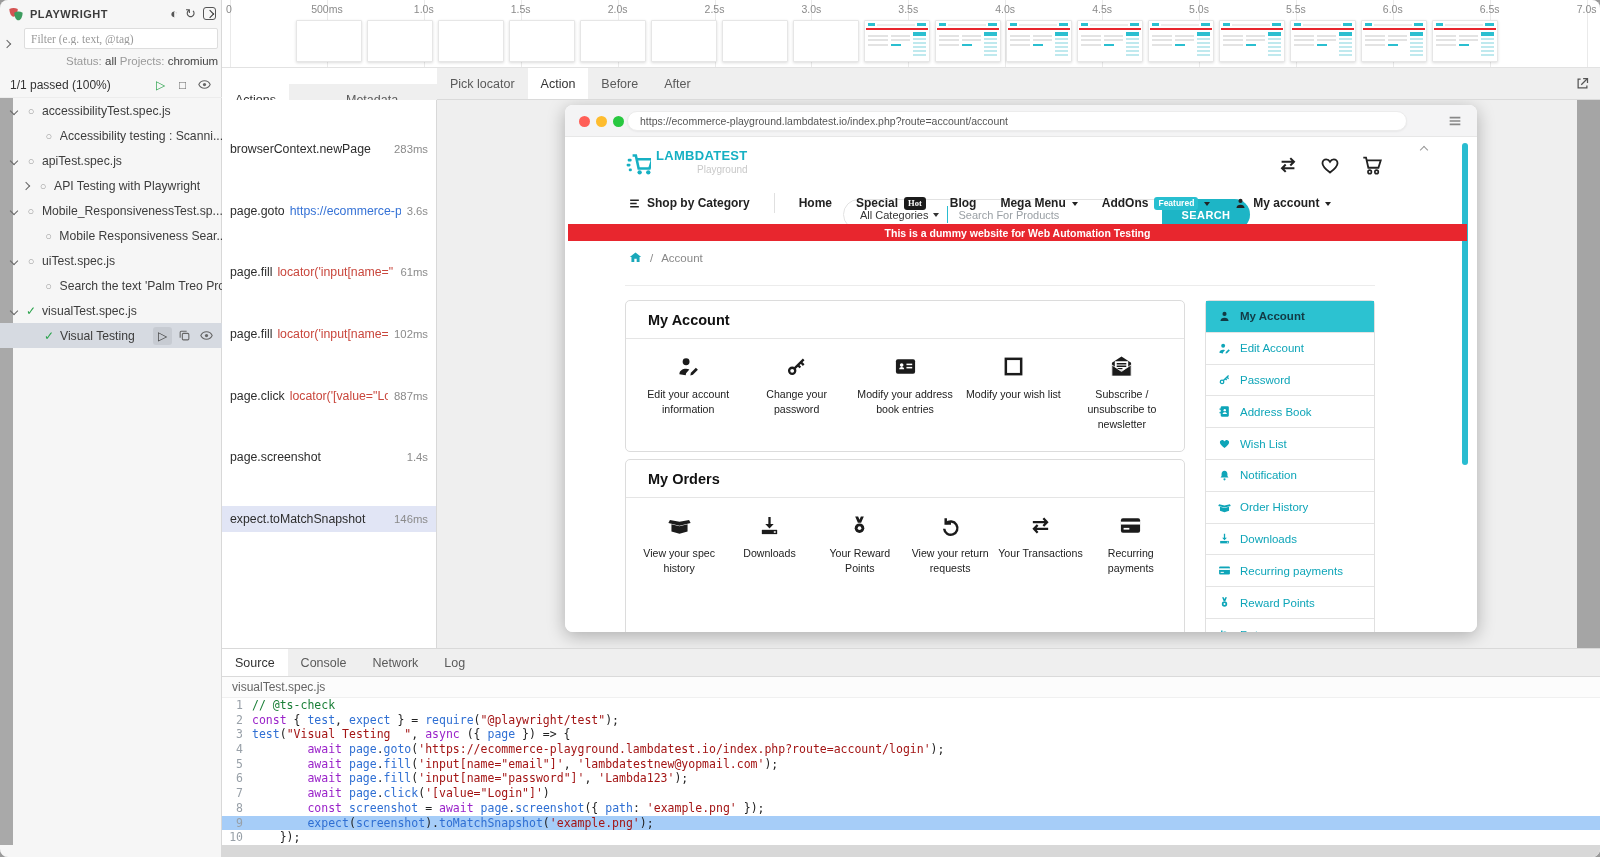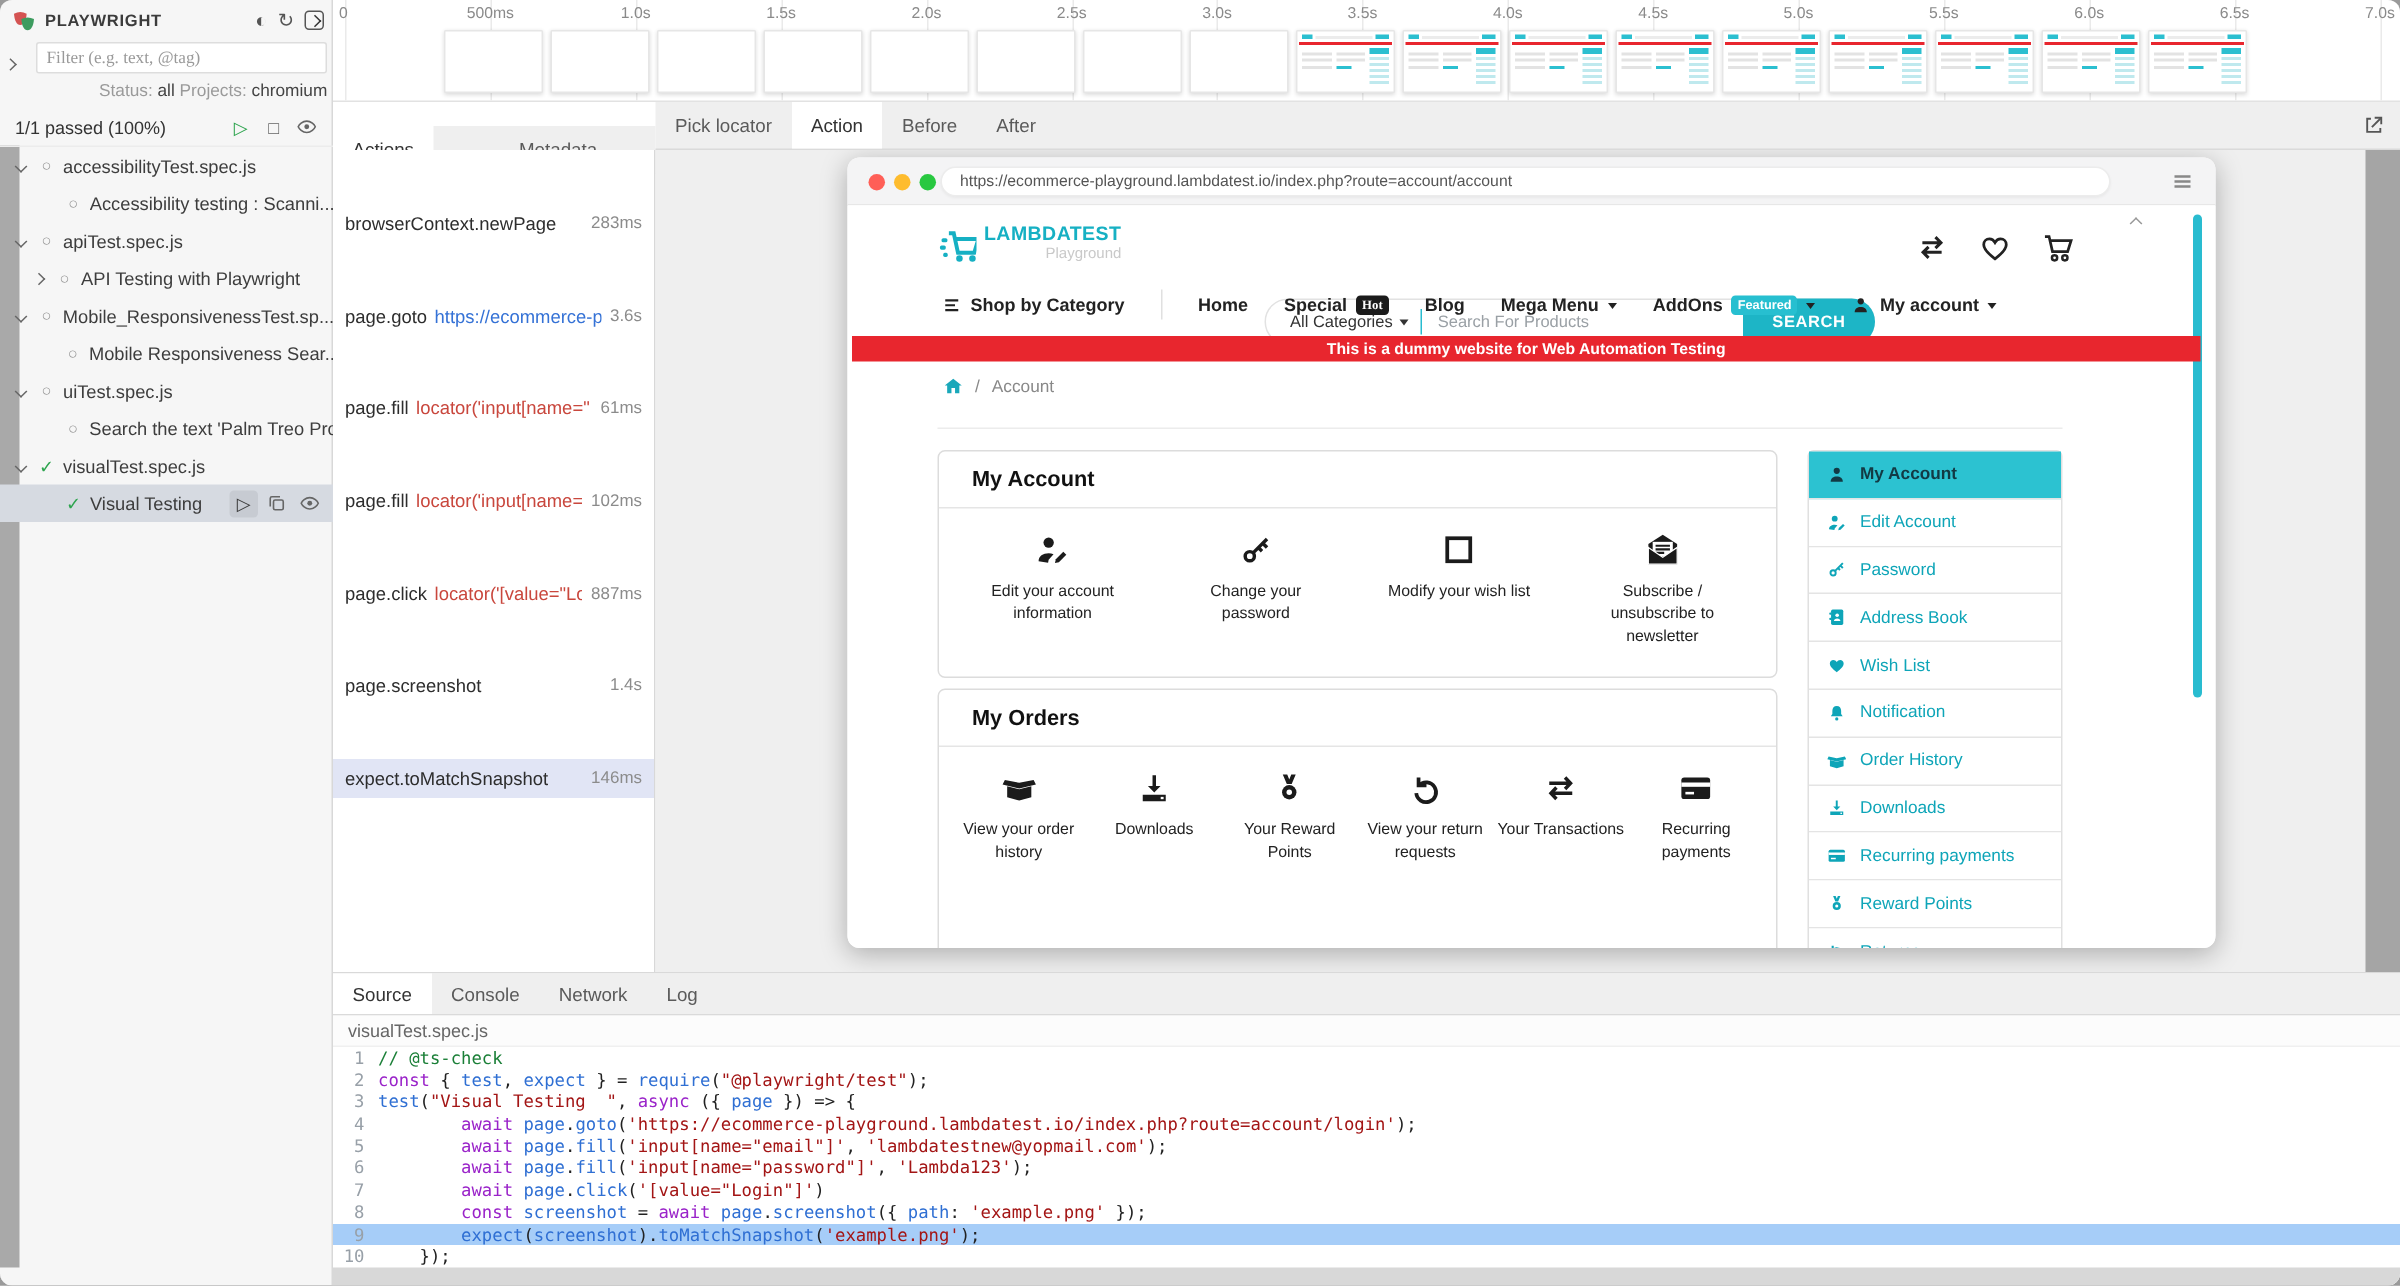--- a/index.html
+++ b/index.html
@@ -780,20 +780,32 @@
                       <circle cx="7.5" cy="16.5" r="3.2"></circle>
                       <path d="M10 14L19.5 4.5M16.5 7.5l3 3M13.5 10.5l2.5 2.5"></path>
                     </g>
                   </svg>
                 </span>
               <span class="glabel">Change your password</span>
             </div>
             <div class="gitem">
               <span class="gicon">
                   <svg viewBox="0 0 24 24" width="100%" height="100%" style="display:block">
+                    <rect x="2" y="4.5" width="20" height="15" rx="2" fill="currentColor"></rect>
+                    <circle cx="8" cy="10.5" r="1.9" fill="#fff"></circle>
+                    <path d="M5.4 14.8c0-1.5 1.2-2.3 2.6-2.3s2.6.8 2.6 2.3z" fill="#fff"></path>
+                    <rect x="13" y="9" width="6" height="1.6" fill="#fff"></rect>
+                    <rect x="13" y="12.4" width="6" height="1.6" fill="#fff"></rect>
+                  </svg>
+                </span>
+              <span class="glabel">Modify your address book entries</span>
+            </div>
+            <div class="gitem">
+              <span class="gicon">
+                  <svg viewBox="0 0 24 24" width="100%" height="100%" style="display:block">
                     <rect x="4" y="4" width="16" height="16" fill="none" stroke="currentColor" stroke-width="2.6"></rect>
                   </svg>
                 </span>
               <span class="glabel">Modify your wish list</span>
             </div>
             <div class="gitem">
               <span class="gicon">
                   <svg viewBox="0 0 24 24" width="100%" height="100%" style="display:block">
                     <path d="M12 1.5 22 8v14H2V8z" fill="currentColor"></path>
                     <rect x="5" y="6.5" width="14" height="10" fill="#fff"></rect>
@@ -809,21 +821,21 @@
         <div class="card ord">
           <div class="cardhead">My Orders</div>
           <div class="gridrow">
             <div class="gitem">
               <span class="gicon">
                   <svg viewBox="0 0 24 24" width="100%" height="100%" style="display:block">
                     <path d="M2 6.2l10 2 10-2 1.6 3.2L12 12.2.4 9.4z" fill="currentColor"></path>
                     <path d="M3.6 10.6L12 12.7l8.4-2.1v7.6L12 20.6l-8.4-2.4z" fill="currentColor"></path>
                   </svg>
                 </span>
-              <span class="glabel">View your order history</span>
+              <span class="glabel">View your spec history</span>
             </div>
             <div class="gitem">
               <span class="gicon">
                   <svg viewBox="0 0 24 24" width="100%" height="100%" style="display:block">
                     <path d="M10.8 3h2.4v7.5h3.2L12 15l-4.4-4.5h3.2z" fill="currentColor"></path>
                     <path d="M4 16.5h16V21H4z" fill="currentColor"></path>
                     <rect x="16.5" y="18" width="2" height="1.6" fill="#fff"></rect>
                   </svg>
                 </span>
               <span class="glabel">Downloads</span>

